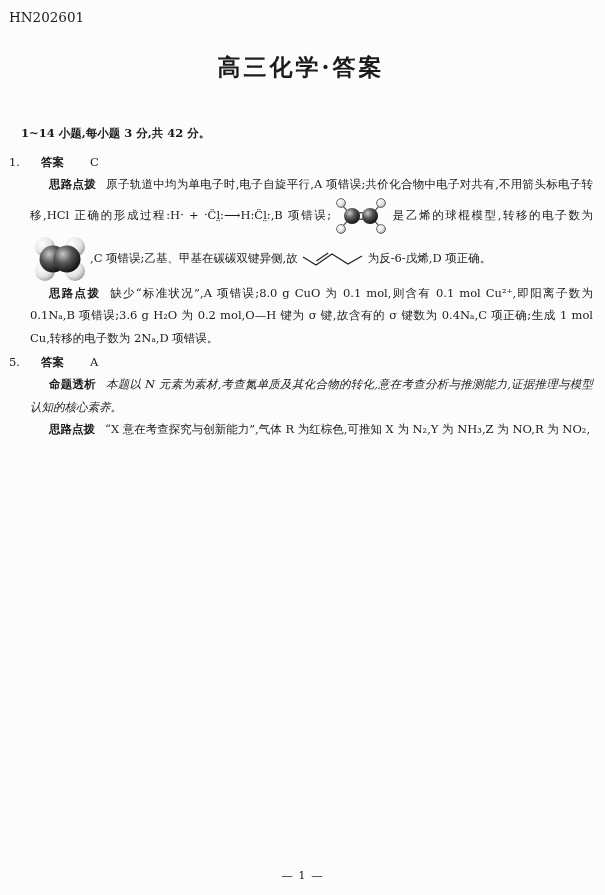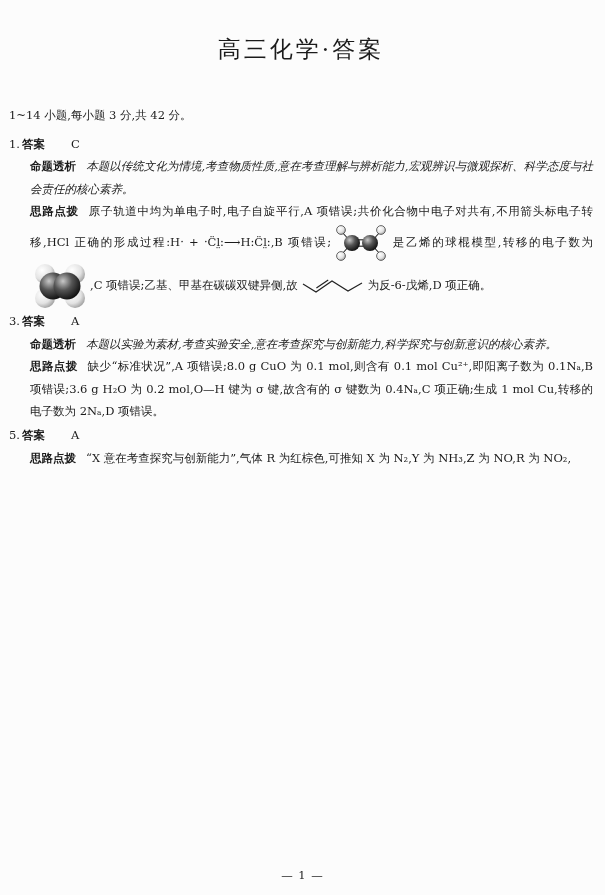--- a/index.html
+++ b/index.html
@@ -5,26 +5,26 @@
   html,body{margin:0;padding:0;}
   body{
     width:605px;height:895px;overflow:hidden;
     background:#fcfcfc;color:#1b1b1b;
     font-family:"DejaVu Serif","Liberation Serif",serif;
     font-size:11.5px;line-height:22.6px;
   }
   .page{position:relative;box-sizing:border-box;width:605px;height:895px;padding:8px 12px 0 9px;}
   .code{font-size:13.5px;line-height:18px;}
   .title{margin:26px 0 0 0;text-align:center;font-size:23px;line-height:30px;
-         font-weight:normal;letter-spacing:3px;}
-  .intro{margin:40px 0 6px 0;}
+         font-weight:bold;letter-spacing:3px;}
+  .intro{margin:40px 0 6px 12px;font-weight:bold;}
   .item{margin:0;}
   .ans-line{padding-left:0;margin-top:1px;}
   .num{display:inline-block;min-width:13px;}
-  .lbl{font-family:Liberation Sans, sans-serif;font-weight:bold;margin-right:10px;}
+  .lbl{font-family:Liberation Sans, sans-serif;font-weight:bold;margin-right:10px;margin-left:19px;}
   .ans-letter{margin-left:16px;font-family:"DejaVu Serif",serif;}
   .para{margin:0;padding-left:21px;text-align:justify;}
   .kai{font-style:italic;}
   .fig{vertical-align:middle;margin:0 3px;}
   .pageno{position:absolute;left:0;right:0;bottom:8px;text-align:center;letter-spacing:1px;}
 </style>
 </head>
 <body>
 
 <svg width="0" height="0" style="position:absolute">
@@ -37,32 +37,30 @@
     <radialGradient id="g-h" cx="35%" cy="32%" r="75%">
       <stop offset="0%" stop-color="#ffffff"></stop>
       <stop offset="60%" stop-color="#e3e3e3"></stop>
       <stop offset="100%" stop-color="#9a9a9a"></stop>
     </radialGradient>
   </defs>
 </svg>
 
 <div class="page">
 
+  <div class="code">HN202601</div>
 
   <h1 class="title">高三化学·答案</h1>
 
   <p class="intro">1~14 小题,每小题 3 分,共 42 分。</p>
 
   <div class="item">
     <div class="ans-line">
       <span class="num">1.</span><b class="lbl">答案</b><span class="ans-letter">C</span>
     </div>
-    <p class="para">
-      <b class="lbl">命题透析</b><span class="kai">本题以传统文化为情境,考查物质性质,意在考查理解与辨析能力,宏观辨识与微观探析、科学态度与社会责任的核心素养。</span>
-    </p>
   </div>
 
   <div class="item">
     <p class="para">
       <b class="lbl">思路点拨</b><span>原子轨道中均为单电子时,电子自旋平行,A 项错误;共价化合物中电子对共有,不用箭头标电子转移,HCl 正确的形成过程:H· + ·C̈l̤:⟶H:C̈l̤:,B 项错误;</span><svg class="fig" width="54" height="40" viewBox="0 0 54 40">
           <line x1="18" y1="20" x2="7" y2="8" stroke="#222" stroke-width="1.1"></line>
           <line x1="18" y1="20" x2="7" y2="32" stroke="#222" stroke-width="1.1"></line>
           <line x1="36" y1="20" x2="47" y2="8" stroke="#222" stroke-width="1.1"></line>
           <line x1="36" y1="20" x2="47" y2="32" stroke="#222" stroke-width="1.1"></line>
           <line x1="18" y1="16.8" x2="36" y2="16.8" stroke="#222" stroke-width="1.1"></line>
@@ -81,38 +79,35 @@
           <circle cx="20" cy="23" r="13.5" fill="url(#g-c)"></circle>
           <circle cx="34" cy="23" r="13.5" fill="url(#g-c)"></circle>
         </svg><span>,C 项错误;乙基、甲基在碳碳双键异侧,故</span><svg class="fig" width="64" height="20" viewBox="0 0 64 20">
           <polyline points="2,8 15,16 31,5 47,15 61,7" fill="none" stroke="#222" stroke-width="1.2"></polyline>
           <line x1="15.4" y1="12.1" x2="27.2" y2="3.9" stroke="#222" stroke-width="1.2"></line>
         </svg><span>为反-6-戊烯,D 项正确。</span>
     </p>
   </div>
 
   <div class="item">
-    <div class="ans-line">
-      <span class="num">3.</span><b class="lbl">答案</b><span class="ans-letter">A</span>
-    </div>
-    <p class="para">
-      <b class="lbl">命题透析</b><span class="kai">本题以实验为素材,考查实验安全,意在考查探究与创新能力,科学探究与创新意识的核心素养。</span>
-    </p>
   </div>
 
   <div class="item">
     <p class="para">
       <b class="lbl">思路点拨</b><span>缺少“标准状况”,A 项错误;8.0 g CuO 为 0.1 mol,则含有 0.1 mol Cu²⁺,即阳离子数为 0.1Nₐ,B 项错误;3.6 g H₂O 为 0.2 mol,O—H 键为 σ 键,故含有的 σ 键数为 0.4Nₐ,C 项正确;生成 1 mol Cu,转移的电子数为 2Nₐ,D 项错误。</span>
     </p>
   </div>
 
   <div class="item">
     <div class="ans-line">
       <span class="num">5.</span><b class="lbl">答案</b><span class="ans-letter">A</span>
     </div>
     <p class="para">
+      <b class="lbl">命题透析</b><span class="kai">本题以 N 元素为素材,考查氮单质及其化合物的转化,意在考查分析与推测能力,证据推理与模型认知的核心素养。</span>
+    </p>
+    <p class="para">
       <b class="lbl">思路点拨</b><span>“X 意在考查探究与创新能力”,气体 R 为红棕色,可推知 X 为 N₂,Y 为 NH₃,Z 为 NO,R 为 NO₂,</span>
     </p>
   </div>
 
   <div class="pageno">— 1 —</div>
 
 </div>
 
 </body></html>

